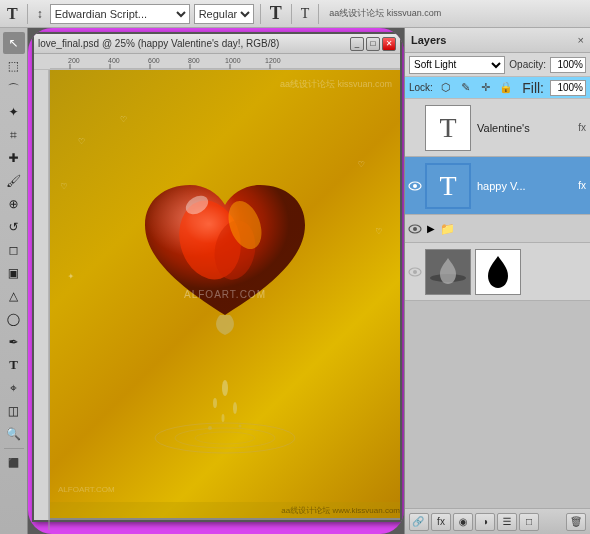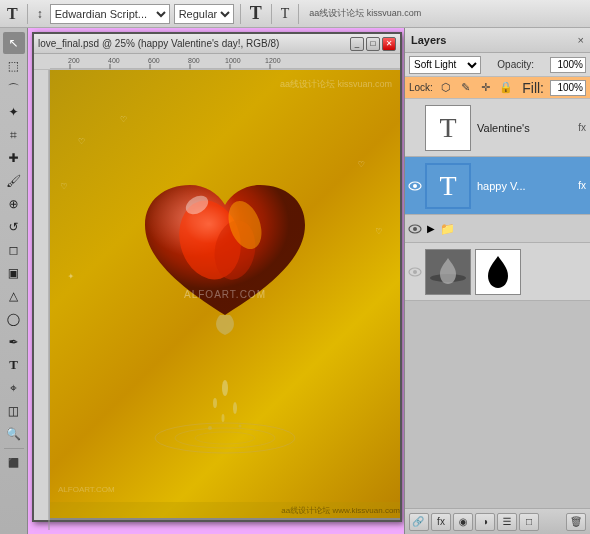--- a/index.html
+++ b/index.html
@@ -77,23 +77,24 @@
       justify-content: center;
       font-size: 12px;
       color: #222;
       border-radius: 2px;
     }
     .tool-btn.active { background: #888; color: white; }
 
     
     .canvas-container {
       flex: 1;
-      background: #f0abfc;
+      background: #d946ef;
       position: relative;
       overflow: hidden;
+      border-radius: 24px;
     }
 
     
     .doc-window {
       position: absolute;
       top: 4px;
       left: 4px;
       width: 370px;
       height: 490px;
       background: #888;
@@ -287,21 +288,21 @@
     }
 
     
     .blend-row {
       height: 24px;
       background: #d8d8d8;
       border-bottom: 1px solid #bbb;
       display: flex;
       align-items: center;
       padding: 0 4px;
-      gap: 16px;
+      gap: 4px;
     }
     .blend-select {
       height: 18px;
       font-size: 10px;
       background: white;
       border: 1px solid #999;
       flex: 1;
       cursor: pointer;
     }
     .opacity-label {
@@ -314,21 +315,21 @@
       background: white;
       border: 1px solid #999;
       font-size: 10px;
       text-align: right;
       padding-right: 2px;
     }
 
     
     .lock-row {
       height: 22px;
-      background: #fdba74;
+      background: #7dd3fc;
       border-bottom: 1px solid #bbb;
       display: flex;
       align-items: center;
       padding: 0 4px;
       gap: 6px;
     }
     .lock-label {
       font-size: 10px;
       color: #333;
     }
@@ -466,21 +467,21 @@
       color: #333;
     }
   </style>
 </head>
 <body>
 
 <div class="top-toolbar">
   <button class="toolbar-btn" style="font-size:16px;font-weight:bold;font-family:serif;">T</button>
   <div class="toolbar-sep"></div>
   <button class="toolbar-btn" style="font-size:12px;">↕</button>
-  <select class="toolbar-select" style="width:120px;">
+  <select class="toolbar-select" style="width:140px;">
     <option>Edwardian Script...</option>
   </select>
   <select class="toolbar-select" style="width:60px;">
     <option>Regular</option>
   </select>
   <div class="toolbar-sep"></div>
   <button class="toolbar-btn" style="font-size:18px;font-weight:bold;font-family:serif;">T</button>
   <div class="toolbar-sep"></div>
   <button class="toolbar-btn" style="font-size:14px;font-family:serif;">T</button>
   <div class="toolbar-sep"></div>

